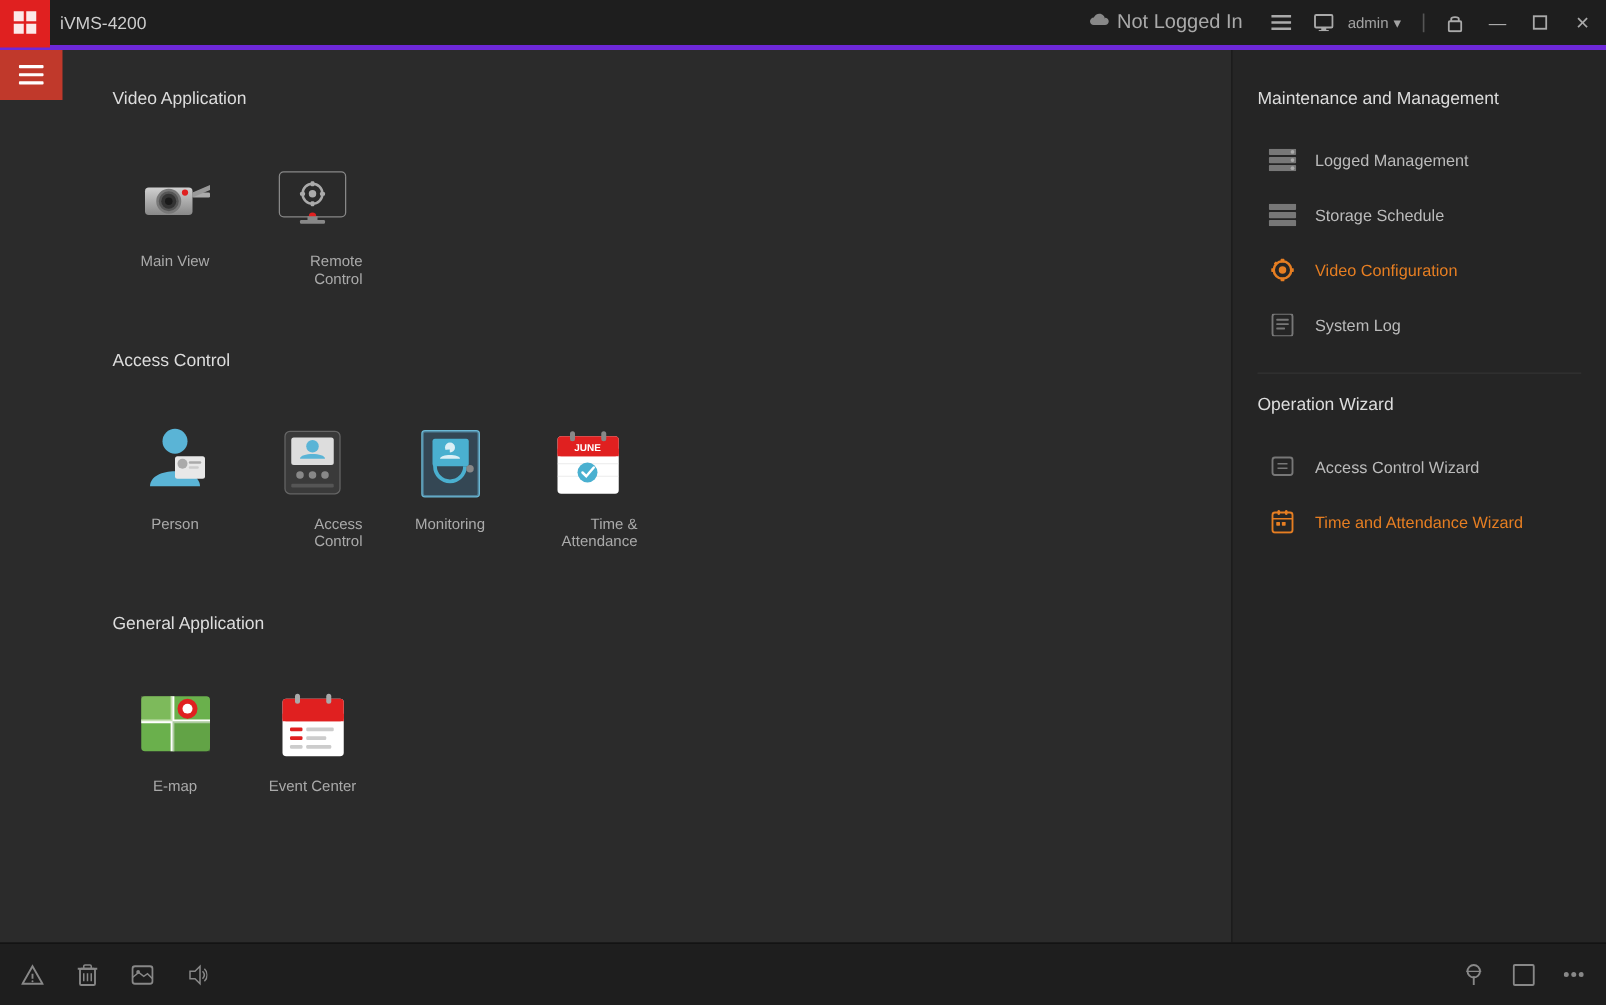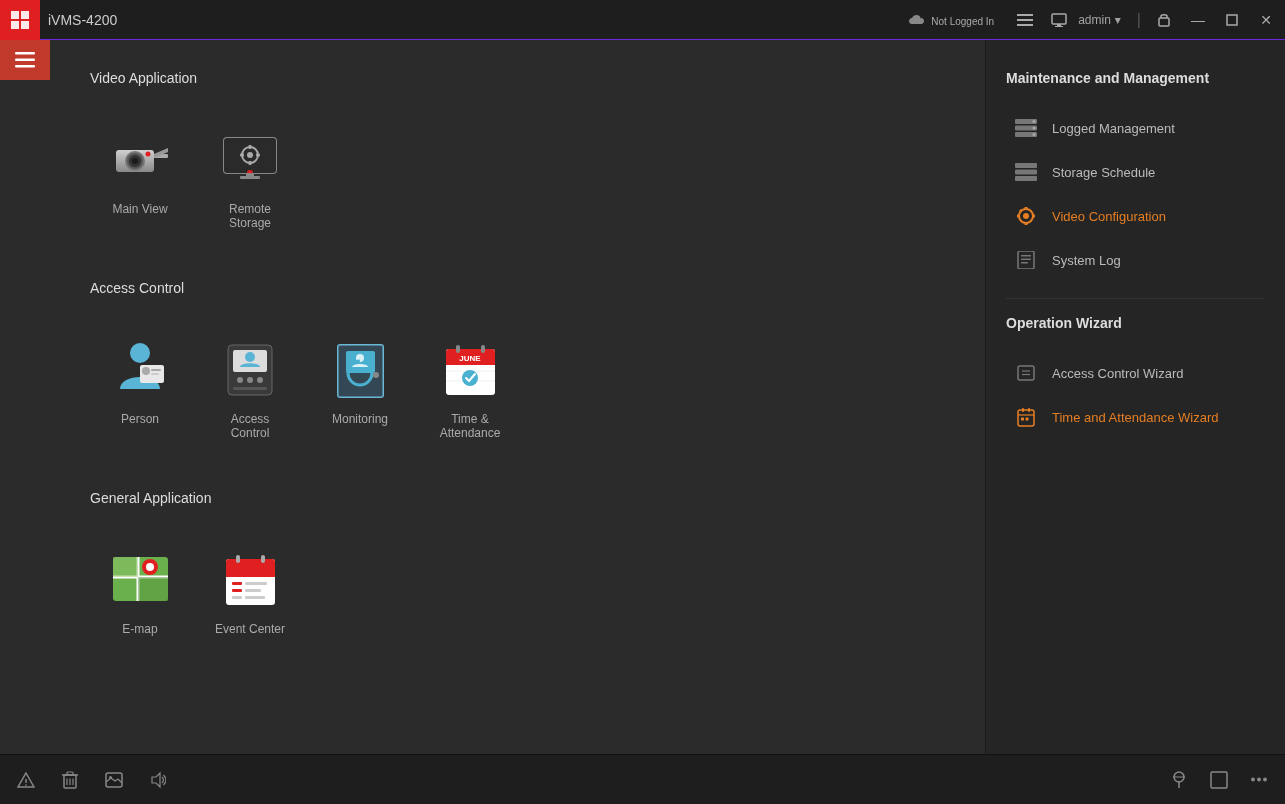--- a/index.html
+++ b/index.html
@@ -14,21 +14,21 @@
     }
 
     
     .titlebar {
       height: 40px;
       background: #1e1e1e;
       display: flex;
       align-items: center;
       justify-content: space-between;
       padding: 0 0 0 0;
-      border-bottom: 1px solid #6d28d9;
+      border-bottom: 4px solid #6d28d9;
     }
     .titlebar-left {
       display: flex;
       align-items: center;
       gap: 8px;
     }
     .app-icon {
       width: 40px;
       height: 40px;
       background: #e02020;
@@ -45,23 +45,23 @@
       font-weight: 400;
     }
     .titlebar-right {
       display: flex;
       align-items: center;
       gap: 4px;
       padding-right: 4px;
     }
     .titlebar-right .cloud-status {
       display: flex;
-      align-items: flex-end;
+      align-items: flex-start;
       gap: 6px;
-      font-size: 10px;
+      font-size: 16px;
       color: #aaa;
       margin-right: 12px;
     }
     .titlebar-right .admin-btn {
       font-size: 12px;
       color: #a3a3a3;
       cursor: pointer;
       margin-right: 8px;
       display: flex;
       align-items: center;
@@ -139,40 +139,40 @@
       height: 70px;
       display: flex;
       align-items: center;
       justify-content: center;
       margin-bottom: 8px;
     }
 
     .icon-label {
       font-size: 12px;
       color: #aaa;
-      text-align: center;
+      text-align: right;
     }
 
     
     .right-sidebar {
       position: absolute;
       top: 40px;
       right: 0;
       width: 300px;
       bottom: 50px;
       background: #252525;
       border-left: 1px solid #1a1a1a;
       padding: 30px 20px;
       overflow-y: auto;
     }
 
     .right-section-title {
       font-size: 14px;
       color: #ddd;
-      font-weight: 700;
+      font-weight: 400;
       margin-bottom: 20px;
     }
 
     .right-menu-item {
       display: flex;
       align-items: center;
       gap: 14px;
       padding: 10px 8px;
       cursor: pointer;
       border-radius: 4px;
@@ -346,21 +346,21 @@
           <rect x="28.5" y="29" width="3" height="4" rx="1" fill="#aaa"></rect>
           <rect x="20" y="21.5" width="4" height="3" rx="1" fill="#aaa"></rect>
           <rect x="36" y="21.5" width="4" height="3" rx="1" fill="#aaa"></rect>
 
           <circle cx="30" cy="41" r="3" fill="#e02020"></circle>
 
           <rect x="26" y="41" width="8" height="4" fill="#888"></rect>
           <rect x="20" y="44" width="20" height="3" rx="1" fill="#888"></rect>
         </svg>
       </div>
-      <span class="icon-label">Remote Storage</span>
+      <span class="icon-label">Remote Control</span>
     </div>
 
   </div>
 
   <div class="section-title">Access Control</div>
   <div class="icon-grid">
 
     <div class="icon-item">
       <div class="icon-box">
         <svg width="65" height="65" viewBox="0 0 65 65">

